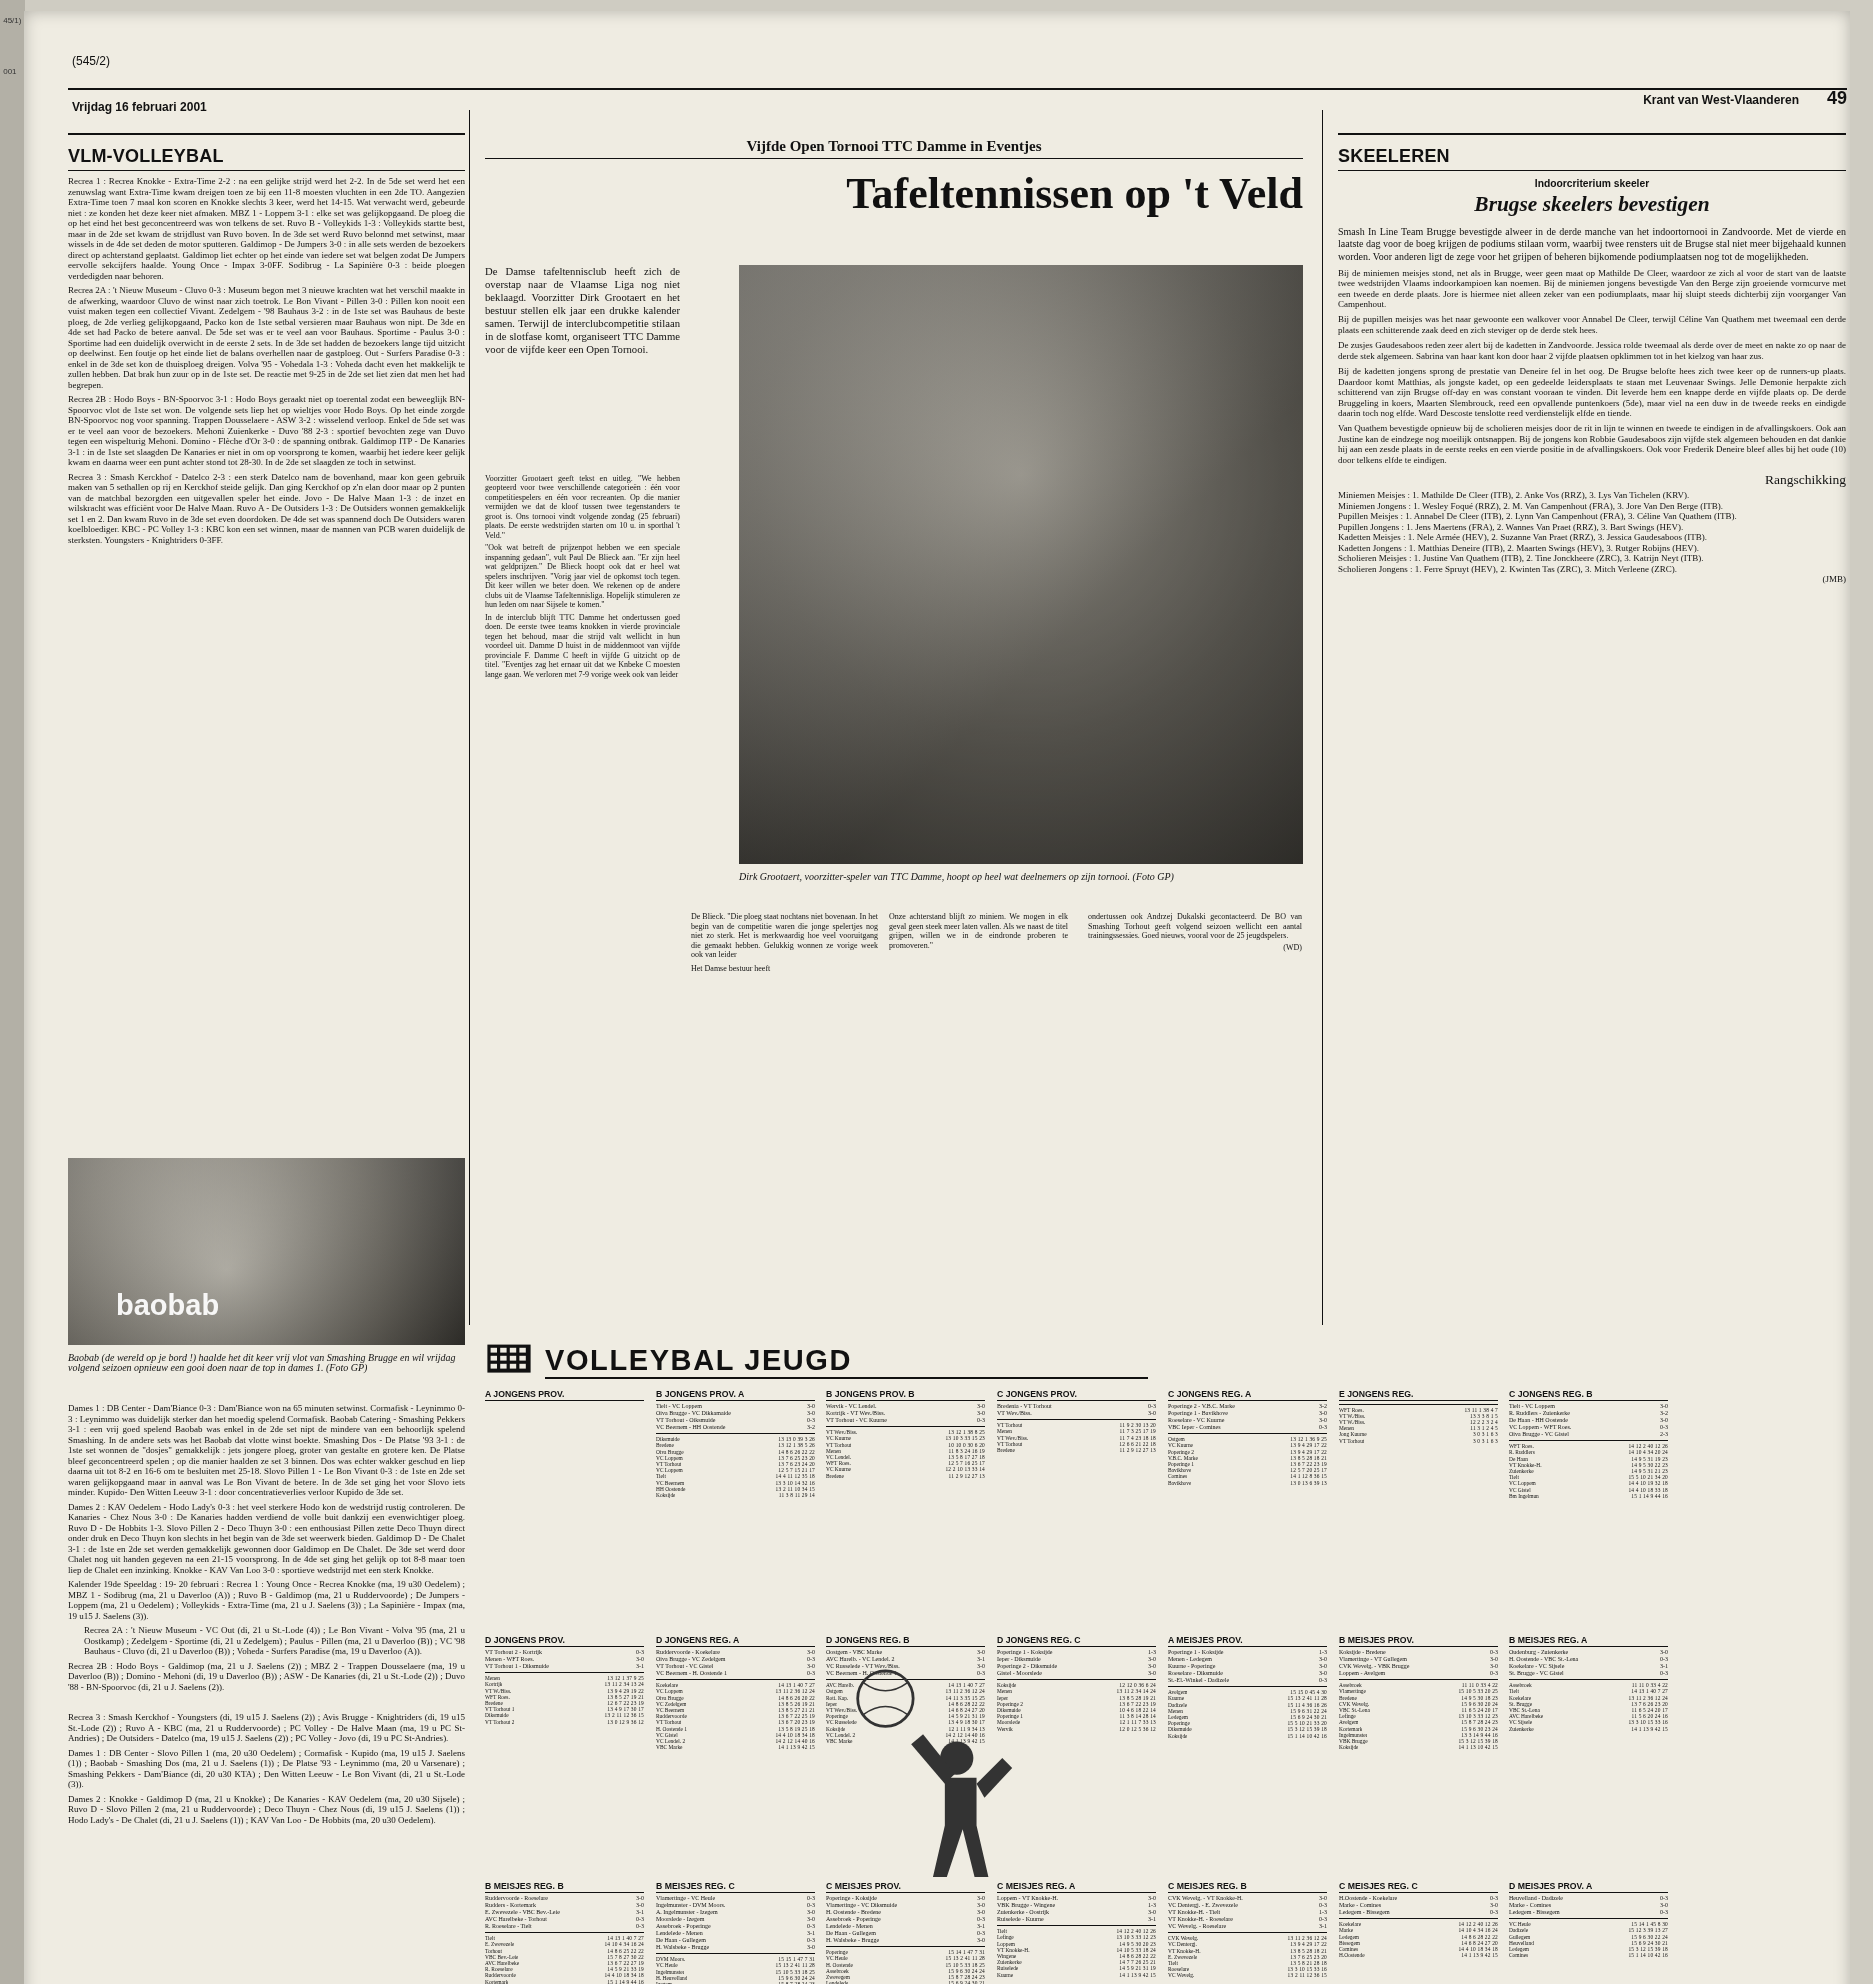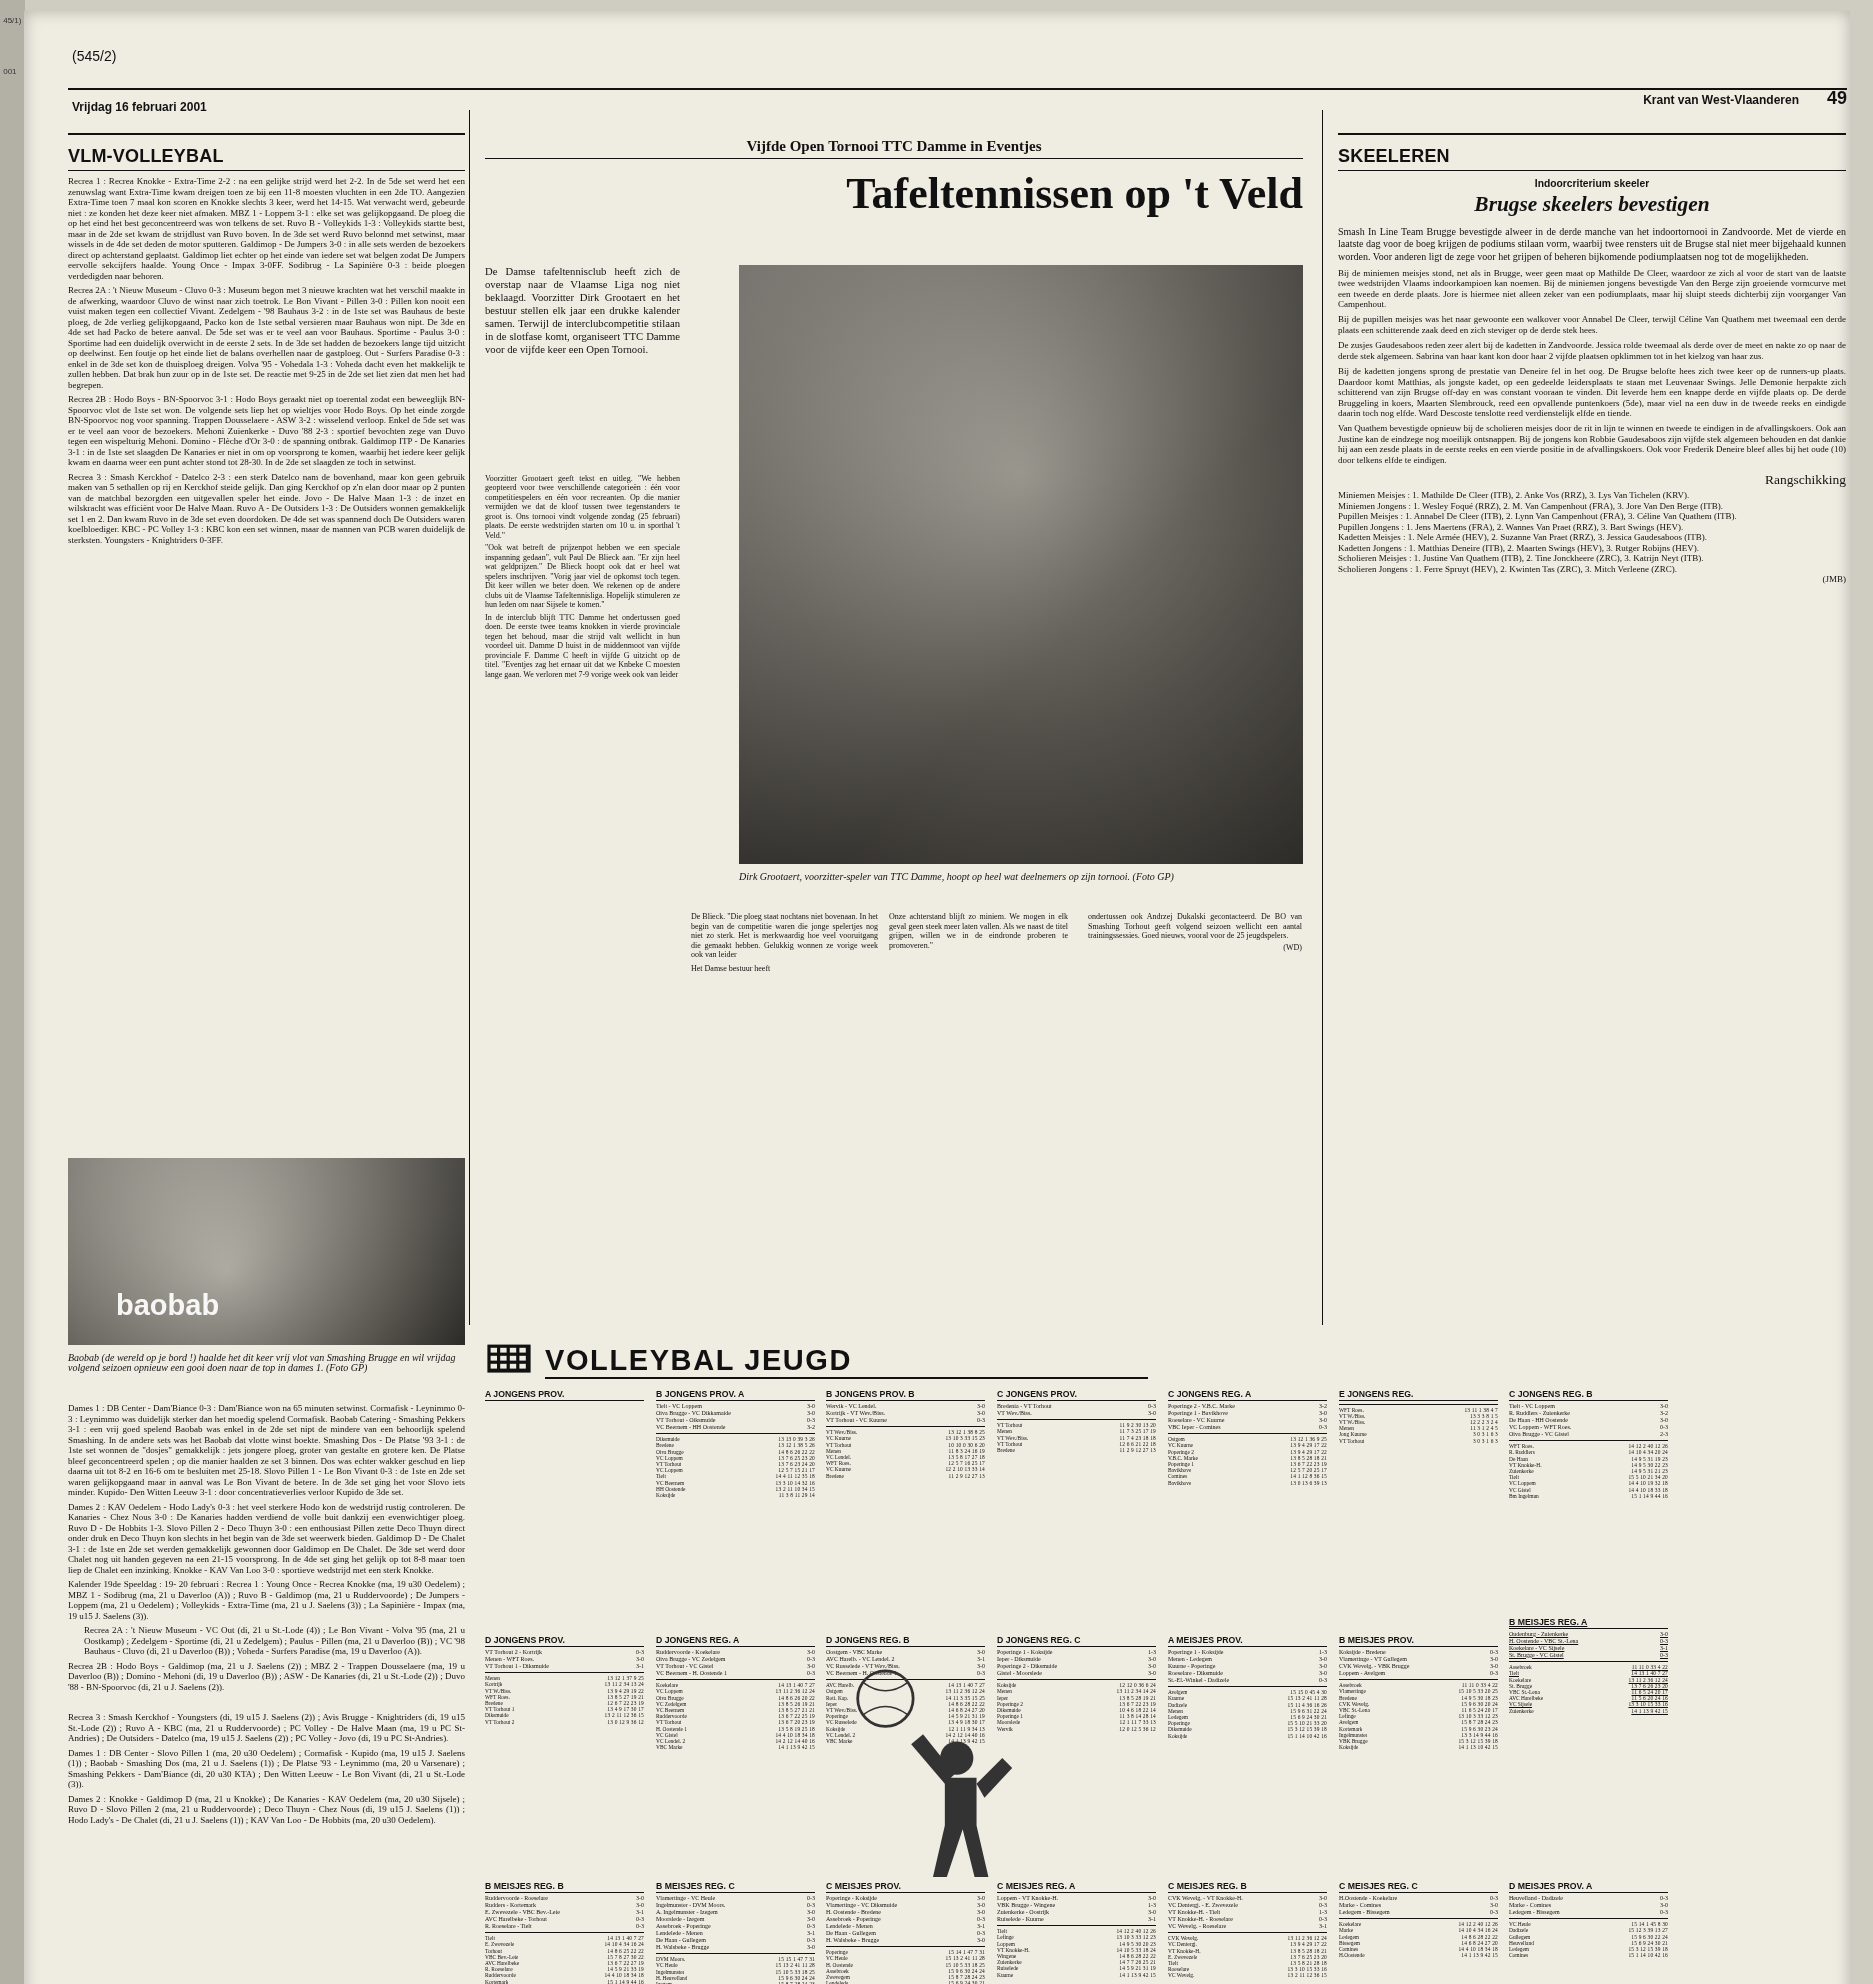--- a/index.html
+++ b/index.html
@@ -140,21 +140,21 @@
 <div class="page">
 
   <div class="edge-left">
     <span class="mark" style="top:16px">45/1)</span>
     <span class="mark" style="top:67px">001</span>
   </div>
 
   <div class="sheet">
 
     <div class="masthead">
-      <div style="position:absolute;left:4px;top:9px;font-family:'Liberation Sans',sans-serif;font-size:14px;">(545/2)</div>
+      <div style="position:absolute;left:4px;top:15px;font-family:'Liberation Sans',sans-serif;font-size:12px;">(545/2)</div>
       <div class="rule" style="left:0;top:49px;width:1779px;height:1.6px;"></div>
       <div class="mh-date">Vrijdag 16 februari 2001</div>
       <div class="mh-right" style="right:48px;">Krant van West-Vlaanderen</div>
       <div class="mh-pageno">49</div>
     </div>
 
     <div class="rule" style="left:445px;top:99px;width:1.2px;height:1215px;"></div>
     <div class="rule" style="left:1298px;top:99px;width:1.2px;height:1215px;"></div>
 
     <div class="leftcol">
@@ -884,21 +884,21 @@
           </div>
           <div class="stand-line">
             <span class="nm">VBK Brugge</span>
             <span class="nums">15  3  12  15  39  18</span>
           </div>
           <div class="stand-line">
             <span class="nm">Koksijde</span>
             <span class="nums">14  1  13  10  42  15</span>
           </div>
         </div>
-        <div class="grp" style="left: 1024px; top: 228px; width: 159px; text-decoration: underline;">
+        <div class="grp" style="left: 1024px; top: 246px; width: 159px;">
           <div class="grp-title">B MEISJES REG. A</div>
           <div class="res-line">
             <span>Oudenburg - Zuienkerke</span>
             <span class="sc">3-0</span>
           </div>
           <div class="res-line">
             <span>H. Oostende - VBC St.-Lena</span>
             <span class="sc">0-3</span>
           </div>
           <div class="res-line">

